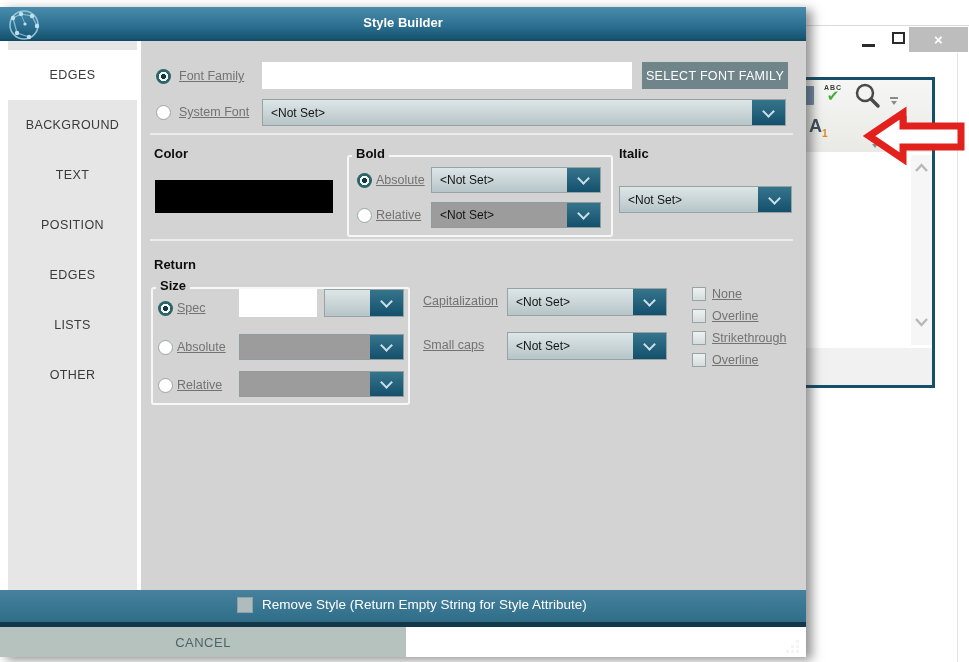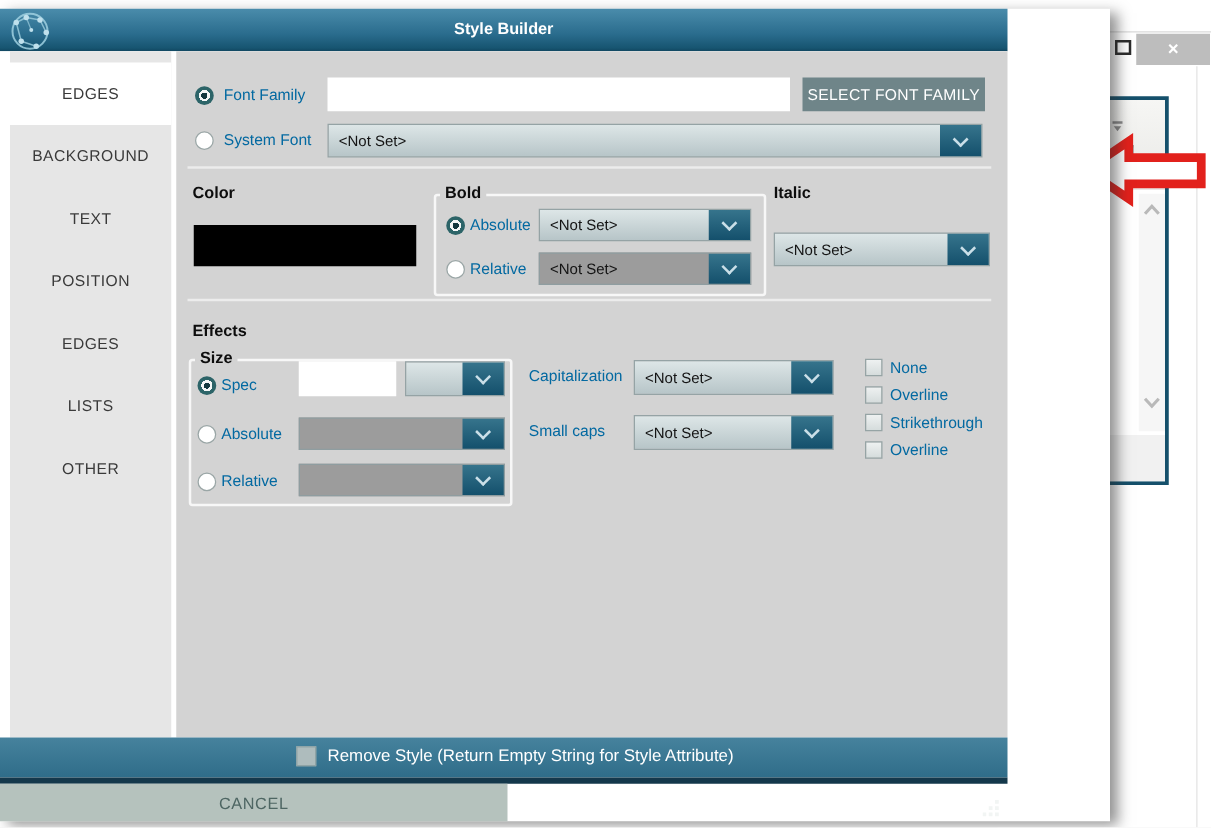--- a/index.html
+++ b/index.html
@@ -38,34 +38,34 @@
   .css-badge{width:24px;height:13px;background:#2fa63c;border-radius:2px;color:#fff;
              font-size:8px;font-weight:bold;text-align:center;line-height:13px;margin:0 auto;
              letter-spacing:.5px;}
   .css-tray{width:18px;height:7px;border:2px solid #9aa1a1;border-top:none;margin:0 auto;
             box-sizing:border-box;border-radius:0 0 2px 2px;background:#fff;}
   .vscroll{position:absolute;left:118px;top:75px;width:21px;height:190px;background:#f6f6f6;}
   .panel-footer{position:absolute;left:0;top:268px;width:139px;height:37px;background:#f1f1f1;}
   .red-arrow{position:absolute;left:855px;top:105px;z-index:30;}
 
   
-  .dialog{position:absolute;left:0;top:7px;width:888px;height:650px;z-index:40;
+  .dialog{position:absolute;left:0;top:7px;width:806px;height:650px;z-index:40;
           box-shadow:6px 3px 10px rgba(40,40,40,.5);background:#fff;}
   .titlebar{position:absolute;left:0;top:0;width:806px;height:34px;
             background:linear-gradient(#4a8cab,#2a6c8d 60%,#175571 92%,#114761);}
   .titlebar .title{position:absolute;left:0;top:0;width:100%;height:31px;line-height:31px;
             text-align:center;color:#fff;font-size:13px;font-weight:bold;}
   .dlg-body{position:absolute;left:0;top:34px;width:806px;height:549px;background:#fff;}
   .sidebar{position:absolute;left:8px;top:0px;width:129px;height:549px;background:#e6e6e6;}
   .tab{width:129px;height:50px;display:flex;align-items:center;justify-content:center;
        font-size:12.5px;color:#3a3a3a;letter-spacing:.4px;}
   .tab.sel{background:#fff;}
   .mainpanel{position:absolute;left:141px;top:0px;width:665px;height:549px;background:#d3d3d3;}
 
-  .lbl{position:absolute;font-size:12.5px;color:#0369a1;white-space:nowrap;}
+  .lbl{position:absolute;font-size:12.5px;color:#737373;white-space:nowrap;text-decoration:underline;}
   .h{position:absolute;font-size:13px;font-weight:bold;color:#0d0d0d;white-space:nowrap;}
   .sep{position:absolute;height:2px;background:#ececec;}
 
   .radio{position:absolute;width:15px;height:15px;border-radius:50%;background:#fff;
          border:1px solid #9aa6a6;box-sizing:border-box;}
   .radio.sel{border:none;
      background:radial-gradient(circle at 50% 50%,#12383f 0 2.5px,#f3f7f7 2.5px 4.5px,#2c6468 4.5px);}
 
   .txtinput{position:absolute;background:#fff;border:none;box-sizing:border-box;
             font-size:12px;padding:0 6px;font-family:"Liberation Sans",sans-serif;}
@@ -236,21 +236,21 @@
     <div class="h" style="left:619px;top:139px">Italic</div>
     <div class="dd" style="left:619px;top:179px;width:173px">
       <span class="dd-val">&lt;Not Set&gt;</span>
       <span class="dd-btn">
           <i class="chev"></i>
         </span>
     </div>
 
     <div class="sep" style="left:150px;top:232px;width:643px"></div>
 
-    <div class="h" style="left:154px;top:250px">Effects</div>
+    <div class="h" style="left:154px;top:250px">Return</div>
 
     <div class="grp" style="left:151px;top:280px;width:255px;height:114px"></div>
     <div class="legend" style="left:156px;top:271px">Size</div>
     <div class="radio sel" style="left:158px;top:294px"></div>
     <div class="lbl" style="left:177px;top:294px">Spec</div>
     <input class="txtinput" style="left: 239px; top: 282px; width: 78px; height: 28px;" value="">
     <div class="dd" style="left:324px;top:282px;width:80px;height:28px">
       <span class="dd-val"></span>
       <span class="dd-btn">
           <i class="chev"></i>

